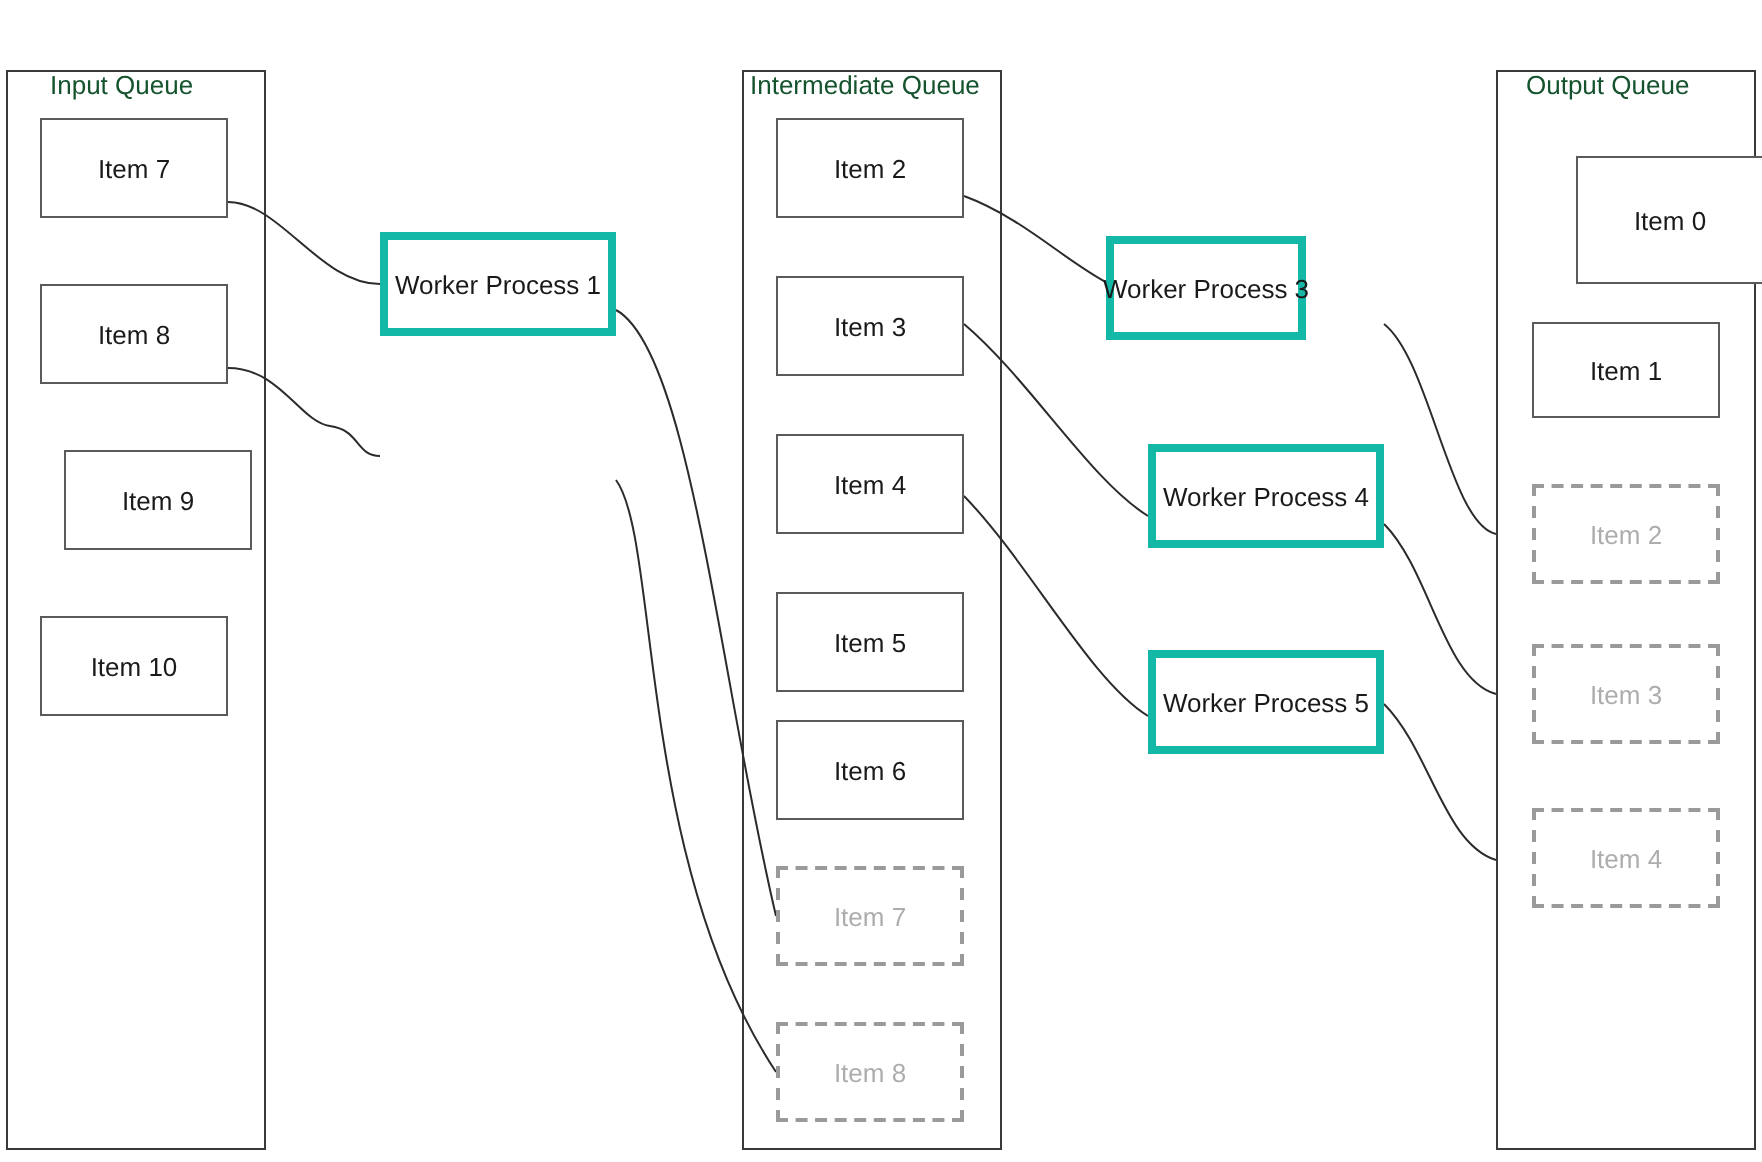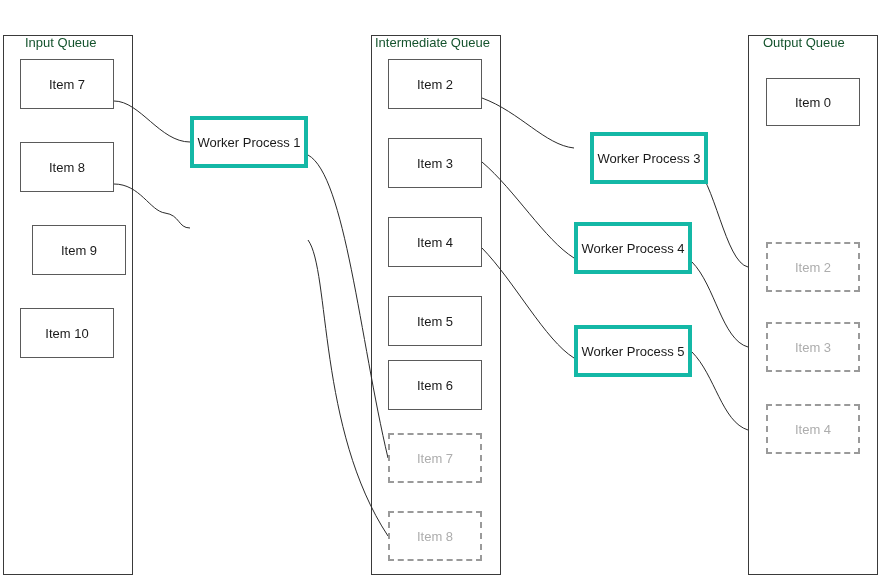--- a/index.html
+++ b/index.html
@@ -132,32 +132,35 @@
   <div class="item-box" style="left:388px; top:360px; width:94px; height:50px;">
     <span>Item 6</span>
   </div>
   <div class="item-box pending" style="left:388px; top:433px; width:94px; height:50px;">
     <span>Item 7</span>
   </div>
   <div class="item-box pending" style="left:388px; top:511px; width:94px; height:50px;">
     <span>Item 8</span>
   </div>
 
-  <div class="worker-box" style="left:590px; top:118px; width:118px; height:52px;margin-top:14px;">
+  <div class="worker-box" style="left:553px; top:118px; width:100px; height:52px;">
     <span>Worker Process 3</span>
   </div>
   <div class="worker-box" style="left:574px; top:222px; width:118px; height:52px;">
     <span>Worker Process 4</span>
   </div>
   <div class="worker-box" style="left:574px; top:325px; width:118px; height:52px;">
     <span>Worker Process 5</span>
   </div>
 
-  <div class="item-box" style="left:766px; top:78px; width:94px; height:48px;">
+  <div class="item-box" style="left:788px; top:78px; width:94px; height:64px;">
     <span>Item 0</span>
+  </div>
+  <div class="item-box" style="left:766px; top:161px; width:94px; height:48px;">
+    <span>Item 1</span>
   </div>
   <div class="item-box pending" style="left:766px; top:242px; width:94px; height:50px;">
     <span>Item 2</span>
   </div>
   <div class="item-box pending" style="left:766px; top:322px; width:94px; height:50px;">
     <span>Item 3</span>
   </div>
   <div class="item-box pending" style="left:766px; top:404px; width:94px; height:50px;">
     <span>Item 4</span>
   </div>

